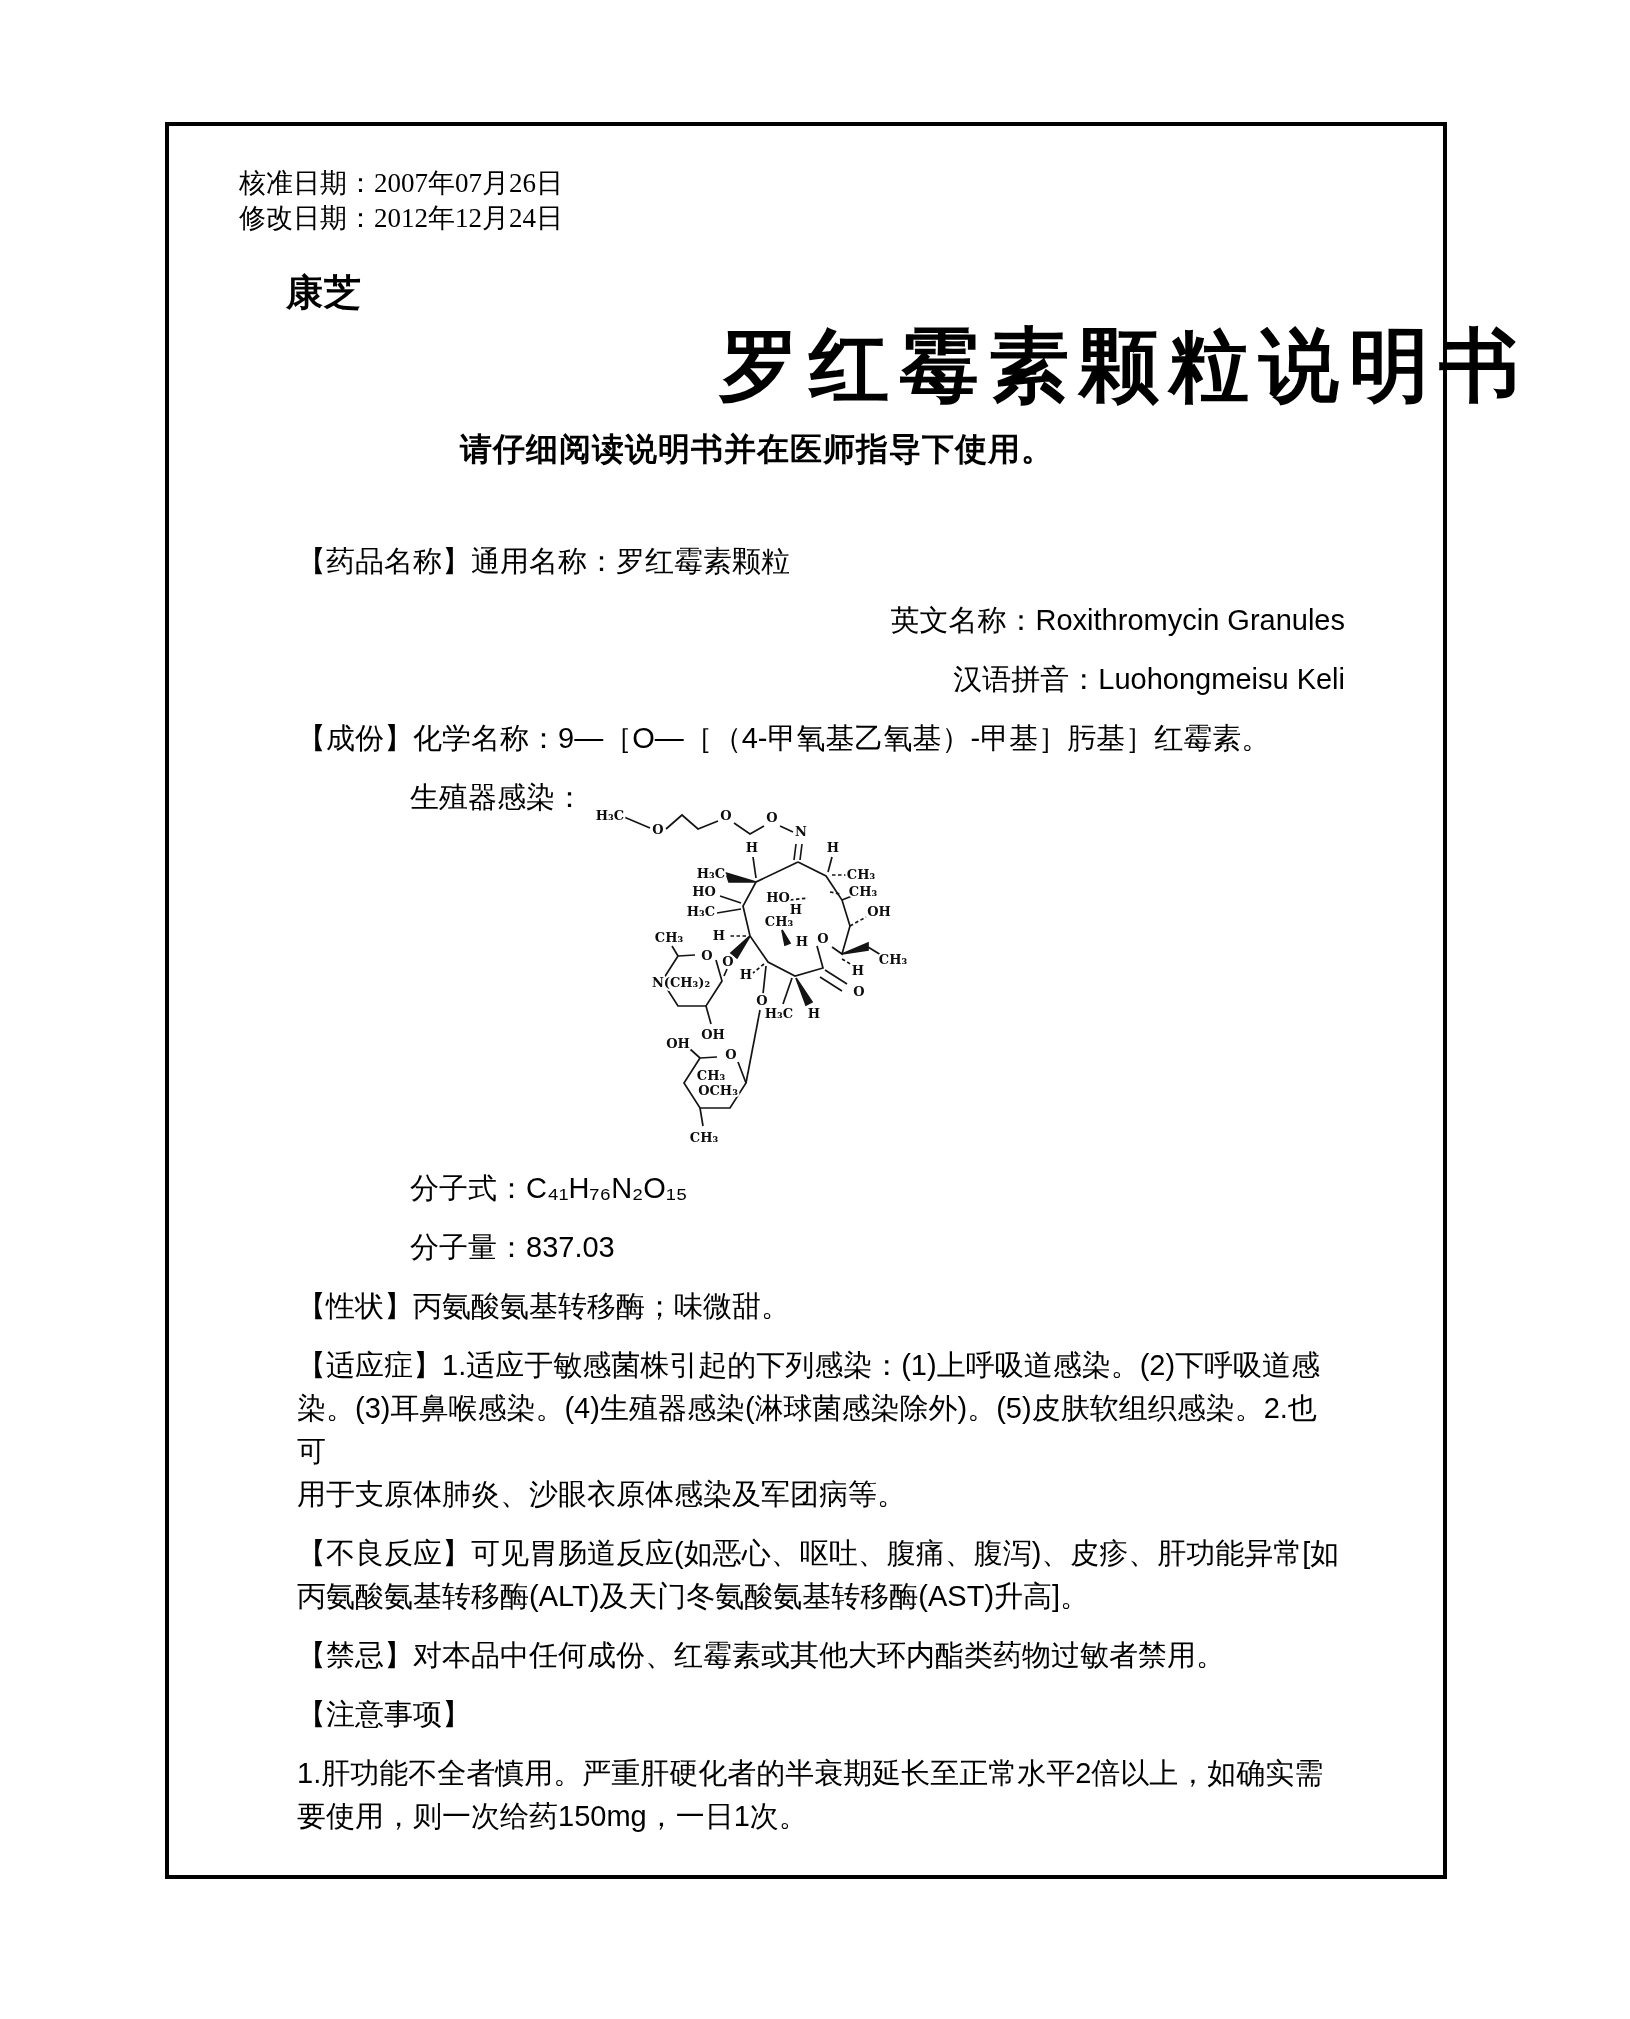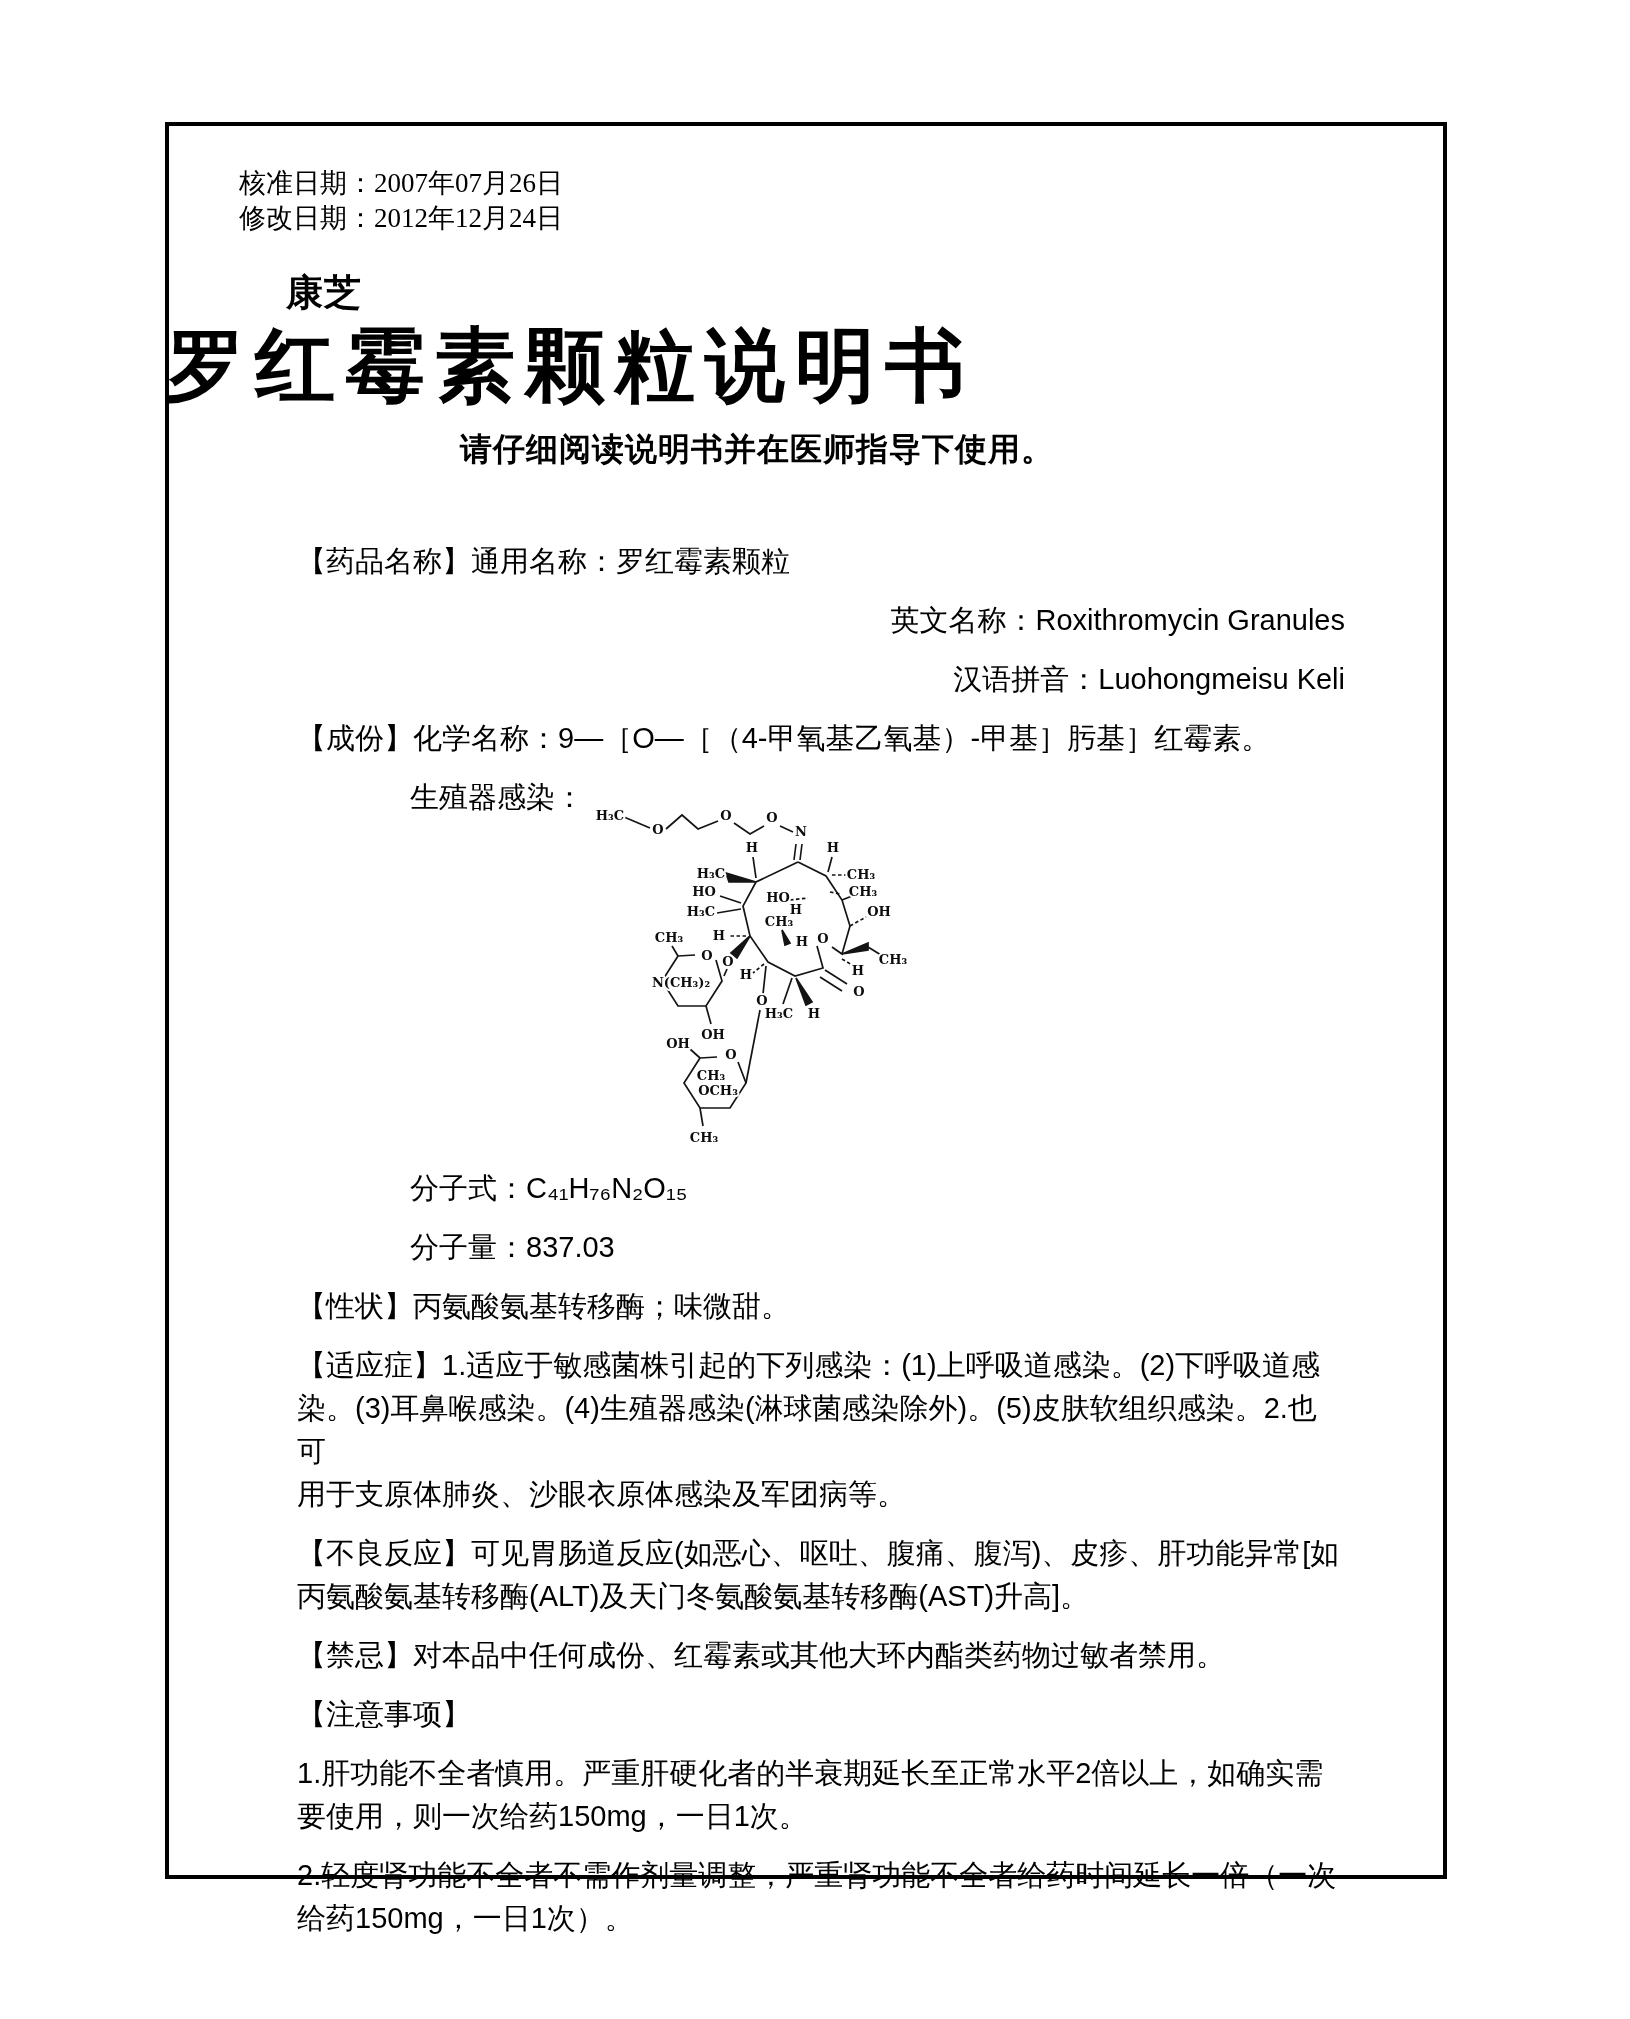--- a/index.html
+++ b/index.html
@@ -23,21 +23,21 @@
     font-family:"Liberation Serif", serif;
     font-size:27px; line-height:35px; color:#000;
   }
   .brand {
     position:absolute; left:286px; top:268px;
     font-size:37px; font-weight:bold; letter-spacing:1px;
     font-family:"Liberation Sans", sans-serif;
   }
   .title-wrap {
     position:absolute; left:165px; top:322px; width:1364px;
-    text-align:left;
+    text-align:right;
   }
   .doc-title {
     font-size:80px; font-weight:900; letter-spacing:10px;
     line-height:1.1; white-space:nowrap;
   }
   .subtitle-wrap {
     position:absolute; left:165px; top:428px; width:1184px;
     text-align:center;
   }
   .doc-subtitle {
@@ -187,15 +187,13 @@
   <div class="para">【性状】丙氨酸氨基转移酶；味微甜。</div>
   <div class="para">【适应症】1.适应于敏感菌株引起的下列感染：(1)上呼吸道感染。(2)下呼吸道感
 染。(3)耳鼻喉感染。(4)生殖器感染(淋球菌感染除外)。(5)皮肤软组织感染。2.也可
 用于支原体肺炎、沙眼衣原体感染及军团病等。</div>
   <div class="para">【不良反应】可见胃肠道反应(如恶心、呕吐、腹痛、腹泻)、皮疹、肝功能异常[如
 丙氨酸氨基转移酶(ALT)及天门冬氨酸氨基转移酶(AST)升高]。</div>
   <div class="para">【禁忌】对本品中任何成份、红霉素或其他大环内酯类药物过敏者禁用。</div>
   <div class="para">【注意事项】</div>
   <div class="para">1.肝功能不全者慎用。严重肝硬化者的半衰期延长至正常水平2倍以上，如确实需
 要使用，则一次给药150mg，一日1次。</div>
-  <div class="para">2.轻度肾功能不全者不需作剂量调整，严重肾功能不全者给药时间延长一倍（一次
-给药150mg，一日1次）。</div>
 </div>
 
 </body></html>

